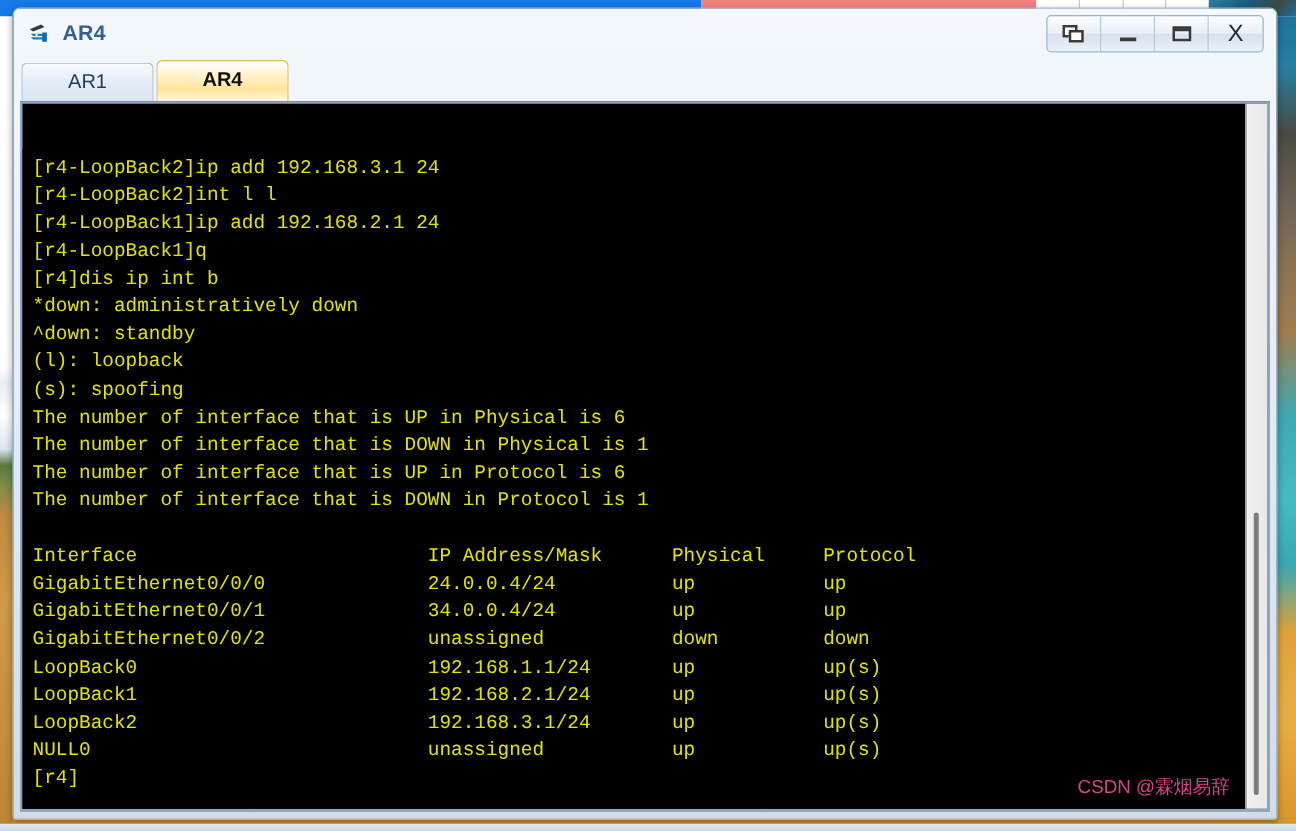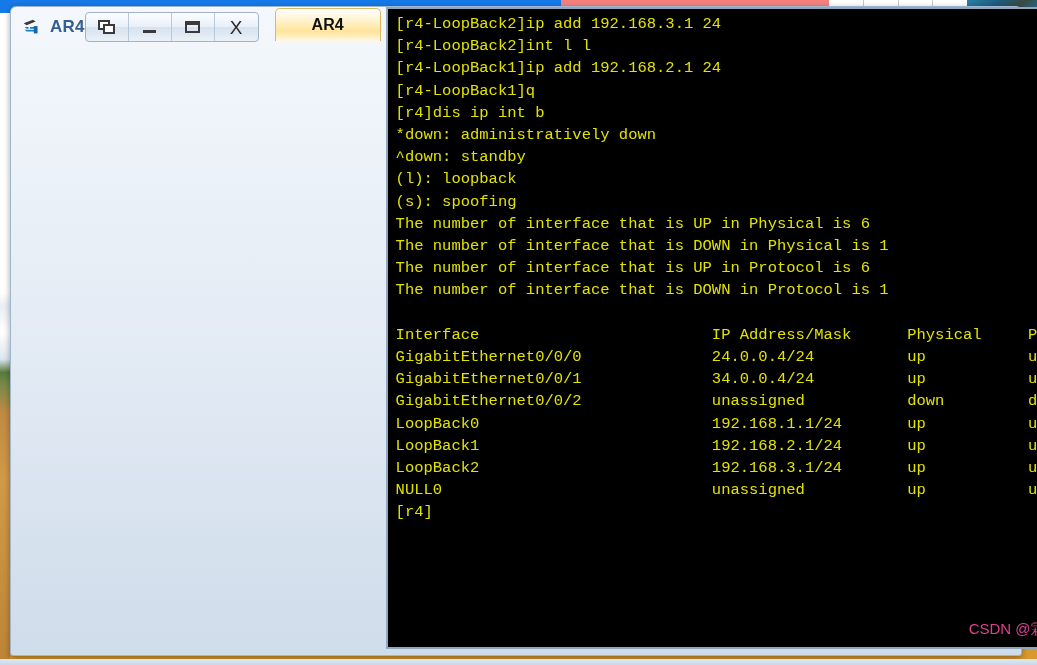--- a/index.html
+++ b/index.html
@@ -87,21 +87,21 @@
   #window {
     position: absolute;
     left: 10px; top: 6px;
     width: 1012px; height: 650px;
     background: linear-gradient(180deg,#f4f8fc 0%,#e2eaf4 55%,#cfdcea 100%);
     border: 1px solid #9fb6cd;
     border-radius: 6px 6px 3px 3px;
     box-shadow: 0 2px 6px rgba(0,0,0,.35);
     z-index: 2;
     display: flex;
-    flex-direction: row;
+    flex-direction: column;
   }
 
   
   #titlebar {
     height: 40px;
     display: flex;
     align-items: center;
     padding: 0 6px 0 10px;
     flex: none;
   }
@@ -184,20 +184,21 @@
     border: 2px solid #8fa7bf;
     background: #000;
     min-height: 0;
   }
   #terminal {
     flex: 1;
     background: #000000;
     position: relative;
     overflow: hidden;
     padding: 4px 0 0 8px;
+    margin-top: 36px;
   }
   pre#term-text {
     font-family: "Liberation Mono", "DejaVu Sans Mono", monospace;
     font-size: 15.5px;
     line-height: 22.2px;
     color: #e3e300;
     white-space: pre;
     letter-spacing: 0px;
   }
 
@@ -290,20 +291,23 @@
       <div class="winbtn">
         <span class="glyph-max"></span>
       </div>
       <div class="winbtn">
         <span class="glyph-close">X</span>
       </div>
     </div>
   </div>
 
   <div id="tabbar">
+    <div class="tab">
+        <span>AR1</span>
+      </div>
     <div class="tab active">
         <span>AR4</span>
       </div>
   </div>
 
   <div id="terminal-wrap">
     <div id="terminal">
       <pre id="term-text">[r4-LoopBack2]ip add 192.168.3.1 24
 [r4-LoopBack2]int l l
 [r4-LoopBack1]ip add 192.168.2.1 24

